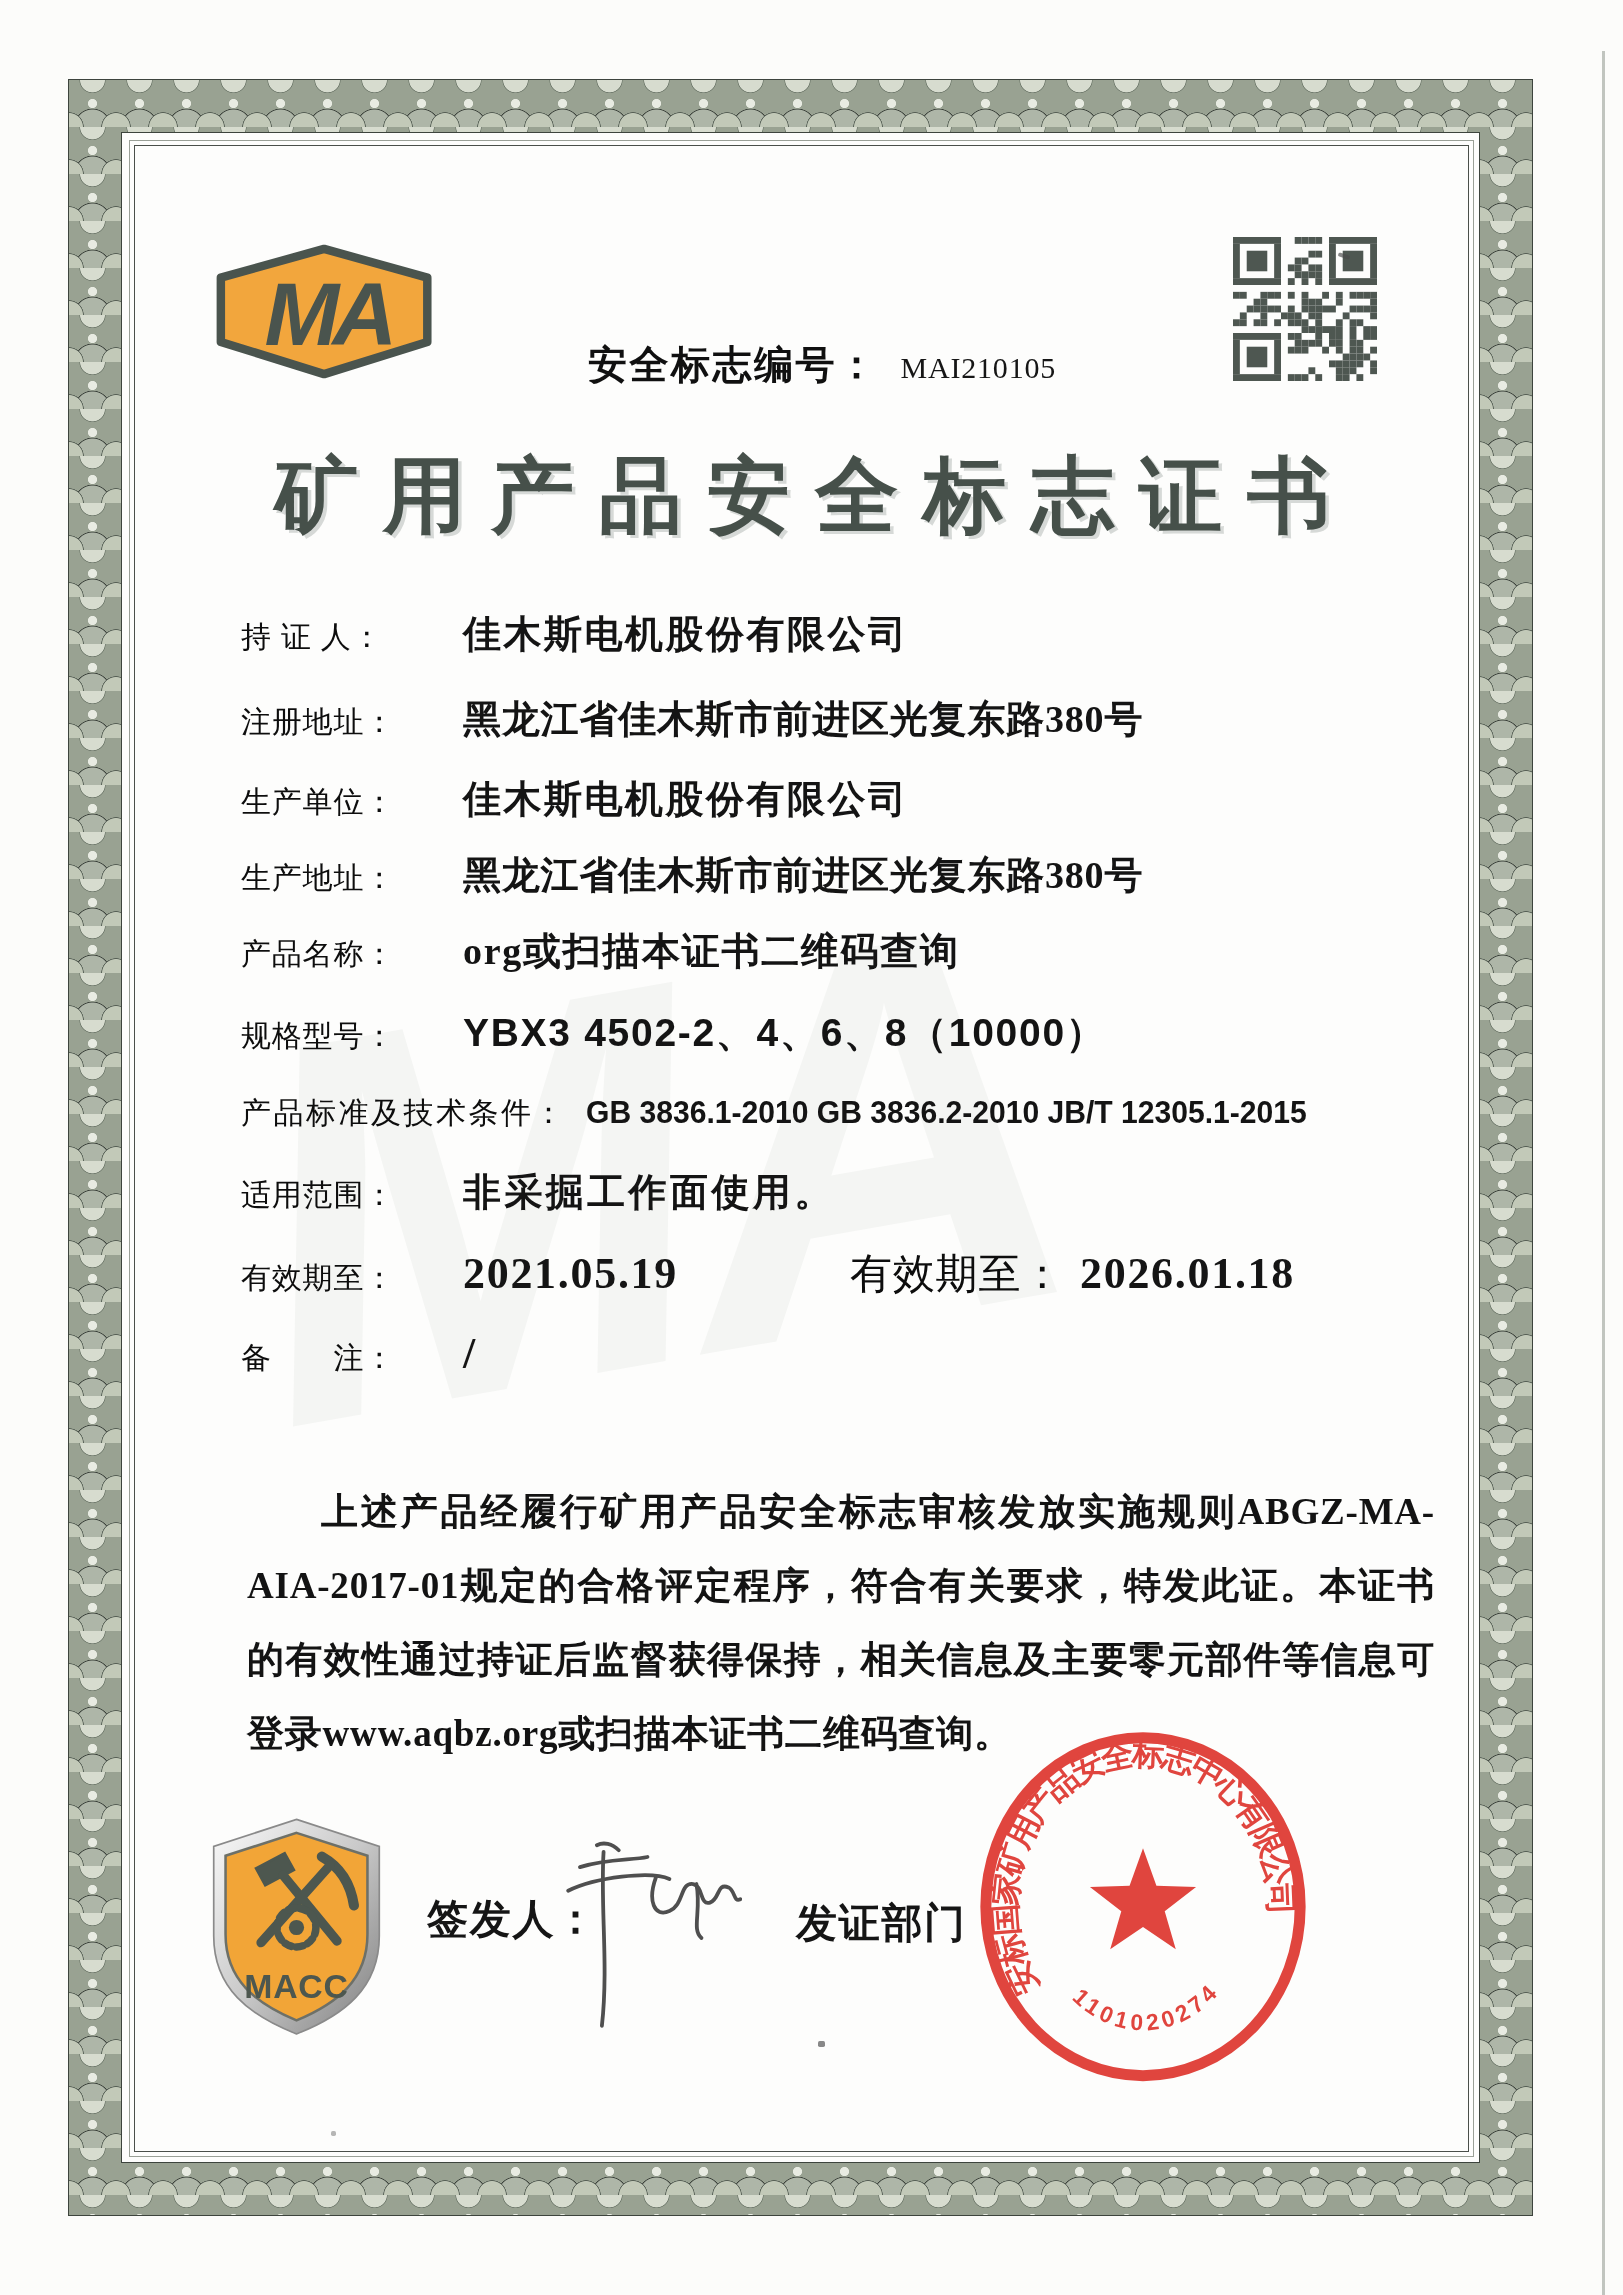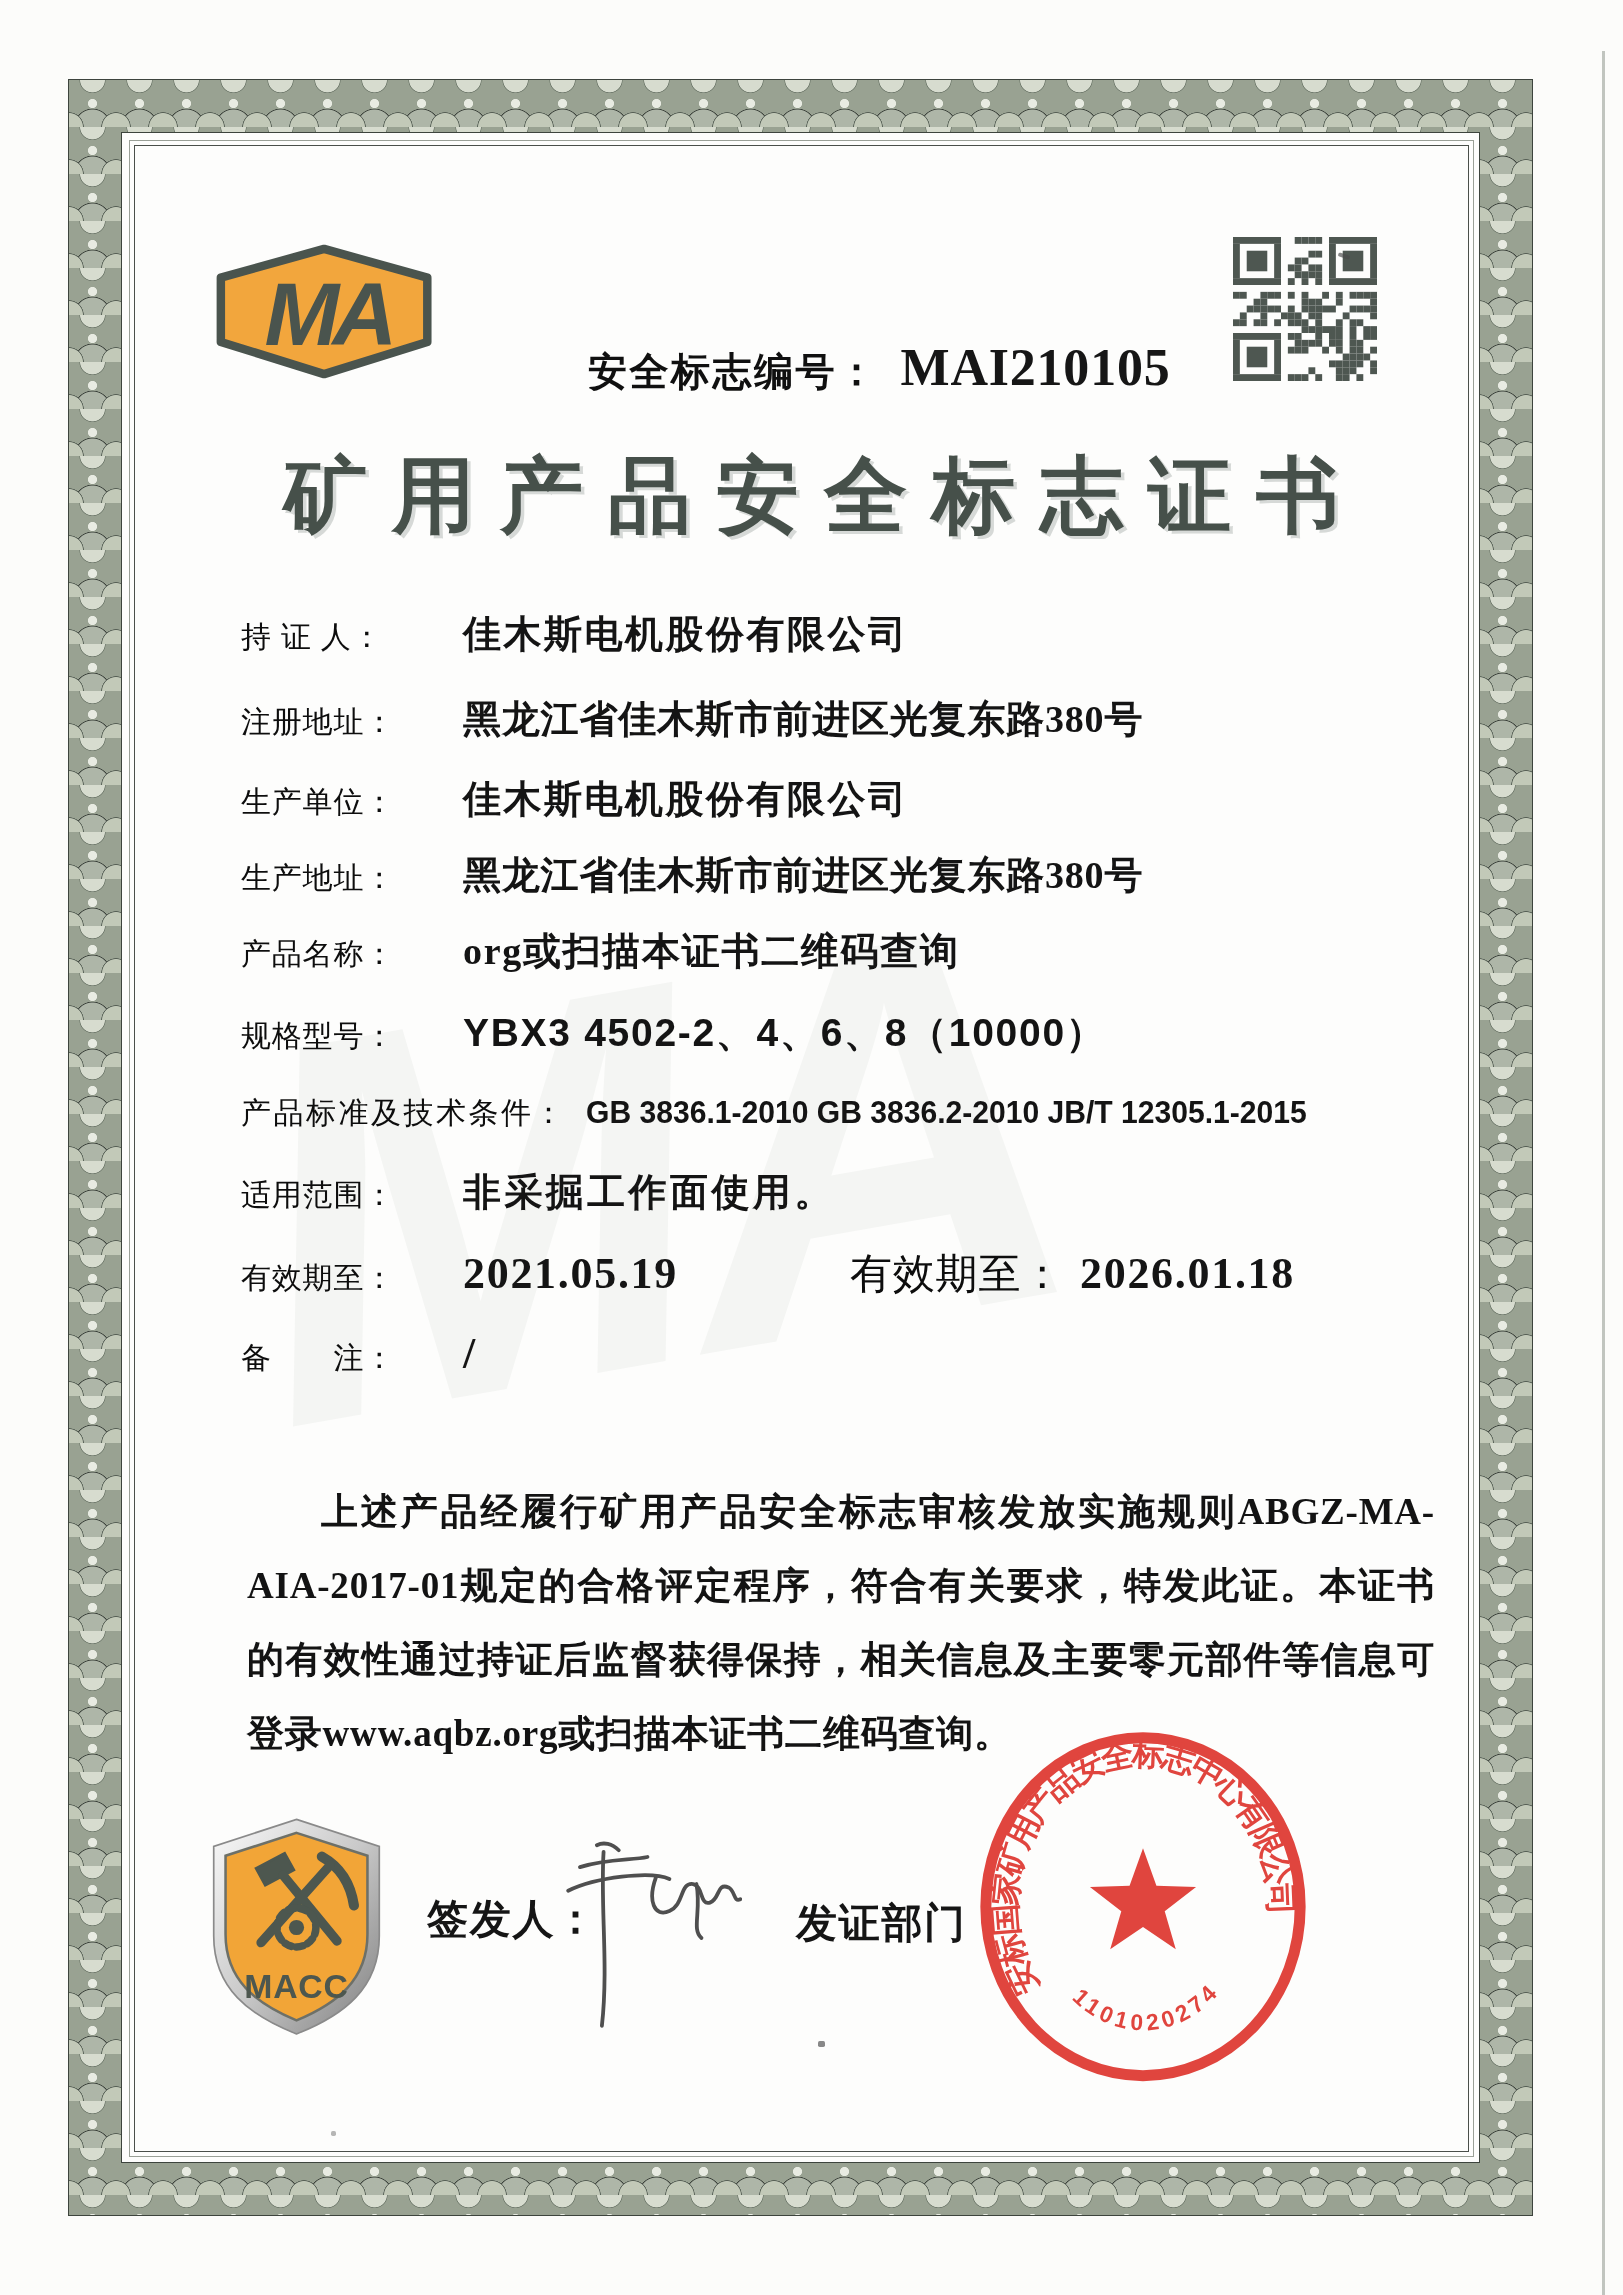--- a/index.html
+++ b/index.html
@@ -20,25 +20,25 @@
   .frame-light{position:absolute;left:129px;top:140px;width:1343px;height:2015px;border:0.8px solid #9aa097;}
   .frame-dark{position:absolute;left:134px;top:145px;width:1333px;height:2005px;border:1.7px solid #4a4f4a;}
 
   .watermark{position:absolute;left:245px;top:862px;font-size:541px;font-weight:bold;font-style:italic;
              color:rgba(108,120,110,0.06);transform:rotate(-10deg);letter-spacing:-17px;user-select:none;}
 
   
   .ma-badge{position:absolute;left:209px;top:242px;}
   .certno{position:absolute;left:588px;top:338px;white-space:nowrap;}
   .certno .lbl{font-size:39px;font-weight:700;letter-spacing:2.5px;color:#101010;}
-  .certno .val{font-size:52px;font-family:"Liberation Serif",serif;font-weight:700;color:#161616;
+  .certno .val{font-size:30px;font-family:"Liberation Serif",serif;font-weight:400;color:#161616;
                margin-left:22px;letter-spacing:0.8px;}
   .qr{position:absolute;left:1233px;top:237px;}
 
-  .title{position:absolute;left:152px;top:441px;width:1319px;text-align:center;
+  .title{position:absolute;left:143px;top:441px;width:1319px;text-align:center;
          font-family:"Liberation Serif",serif;font-weight:bold;font-size:83px;color:#46504a;
          letter-spacing:25px;text-indent:25px;white-space:nowrap;
          text-shadow:3.4px 3.4px 0 rgba(125,135,128,0.30);}
 
   
   .row{position:absolute;left:216px;width:1260px;white-space:nowrap;line-height:49px;}
   .flabel{display:inline-block;width:222px;font-size:30px;font-weight:400;letter-spacing:0.8px;color:#0d0d0d;margin-left:25px;}
   .flabel.wide{width:auto;margin-right:20px;letter-spacing:2.5px;}
   .fvalue{font-size:38px;font-weight:600;letter-spacing:2.5px;color:#141414;
           font-family:"Liberation Serif",serif;}

